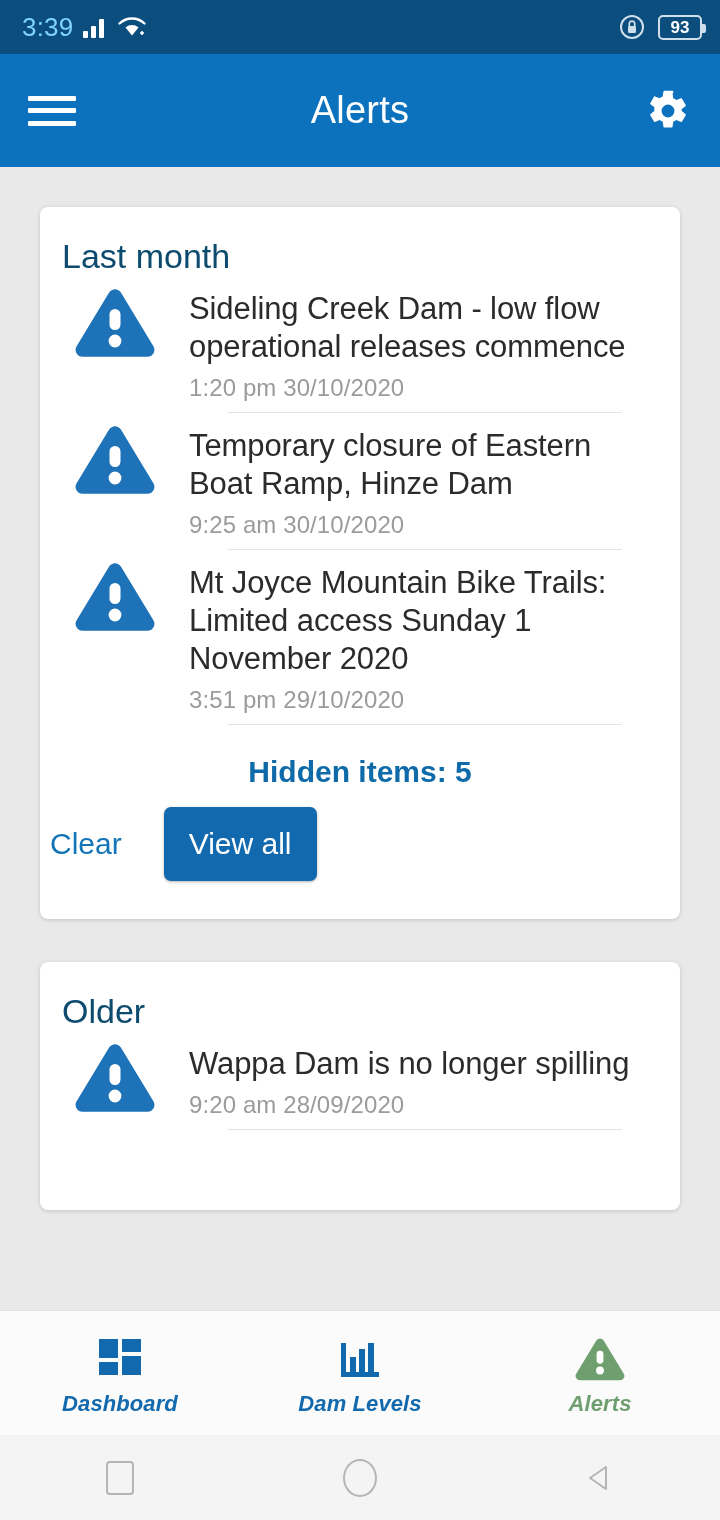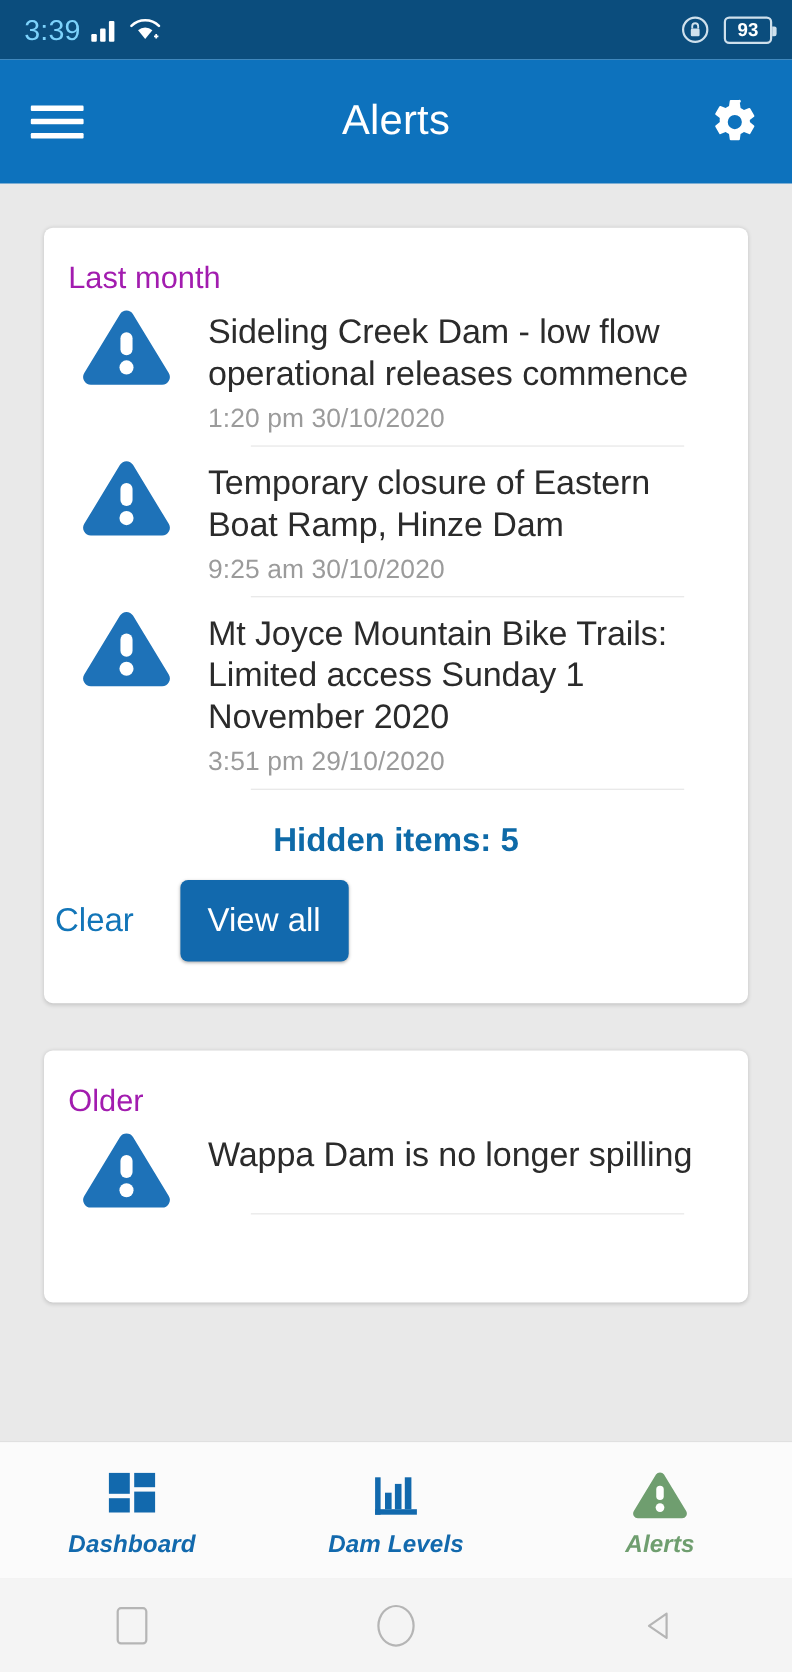--- a/index.html
+++ b/index.html
@@ -119,22 +119,22 @@
   .card {
     background: #ffffff;
     border-radius: 8px;
     margin: 0 40px;
     box-shadow: 0 1px 4px rgba(0,0,0,0.17);
   }
   .card.first { margin-top: 40px; }
   .card.second { margin-top: 43px; }
 
   .card-heading {
-    font-size: 28px;
-    color: #a21caf;
+    font-size: 34px;
+    color: #0c4a6e;
     padding: 30px 0 0 22px;
   }
 
   .alert-row {
     display: flex;
     align-items: flex-start;
     padding: 0 0 0 0;
     cursor: pointer;
   }
   .alert-icon-col {
@@ -371,20 +371,21 @@
       <div class="alert-row">
         <div class="alert-icon-col">
           <svg width="84" height="76" viewBox="0 0 84 76">
             <path d="M36.1 6.6 L3.6 60.2 a7 7 0 0 0 6 10.6 h64.8 a7 7 0 0 0 6 -10.6 L47.9 6.6 a7 7 0 0 0 -11.8 0 z" fill="#1e72b8"></path>
             <rect x="36.5" y="23" width="11" height="21" rx="5.5" fill="#ffffff"></rect>
             <circle cx="42" cy="55" r="6.4" fill="#ffffff"></circle>
           </svg>
         </div>
         <div class="alert-body">
           <div class="alert-title">Wappa Dam is no longer spilling</div>
+          <div class="alert-time">9:20 am 28/09/2020</div>
         </div>
       </div>
       <div class="divider"></div>
       <div style="height:80px"></div>
     </div>
 
   </div>
 
   <div class="bottomnav">
 

